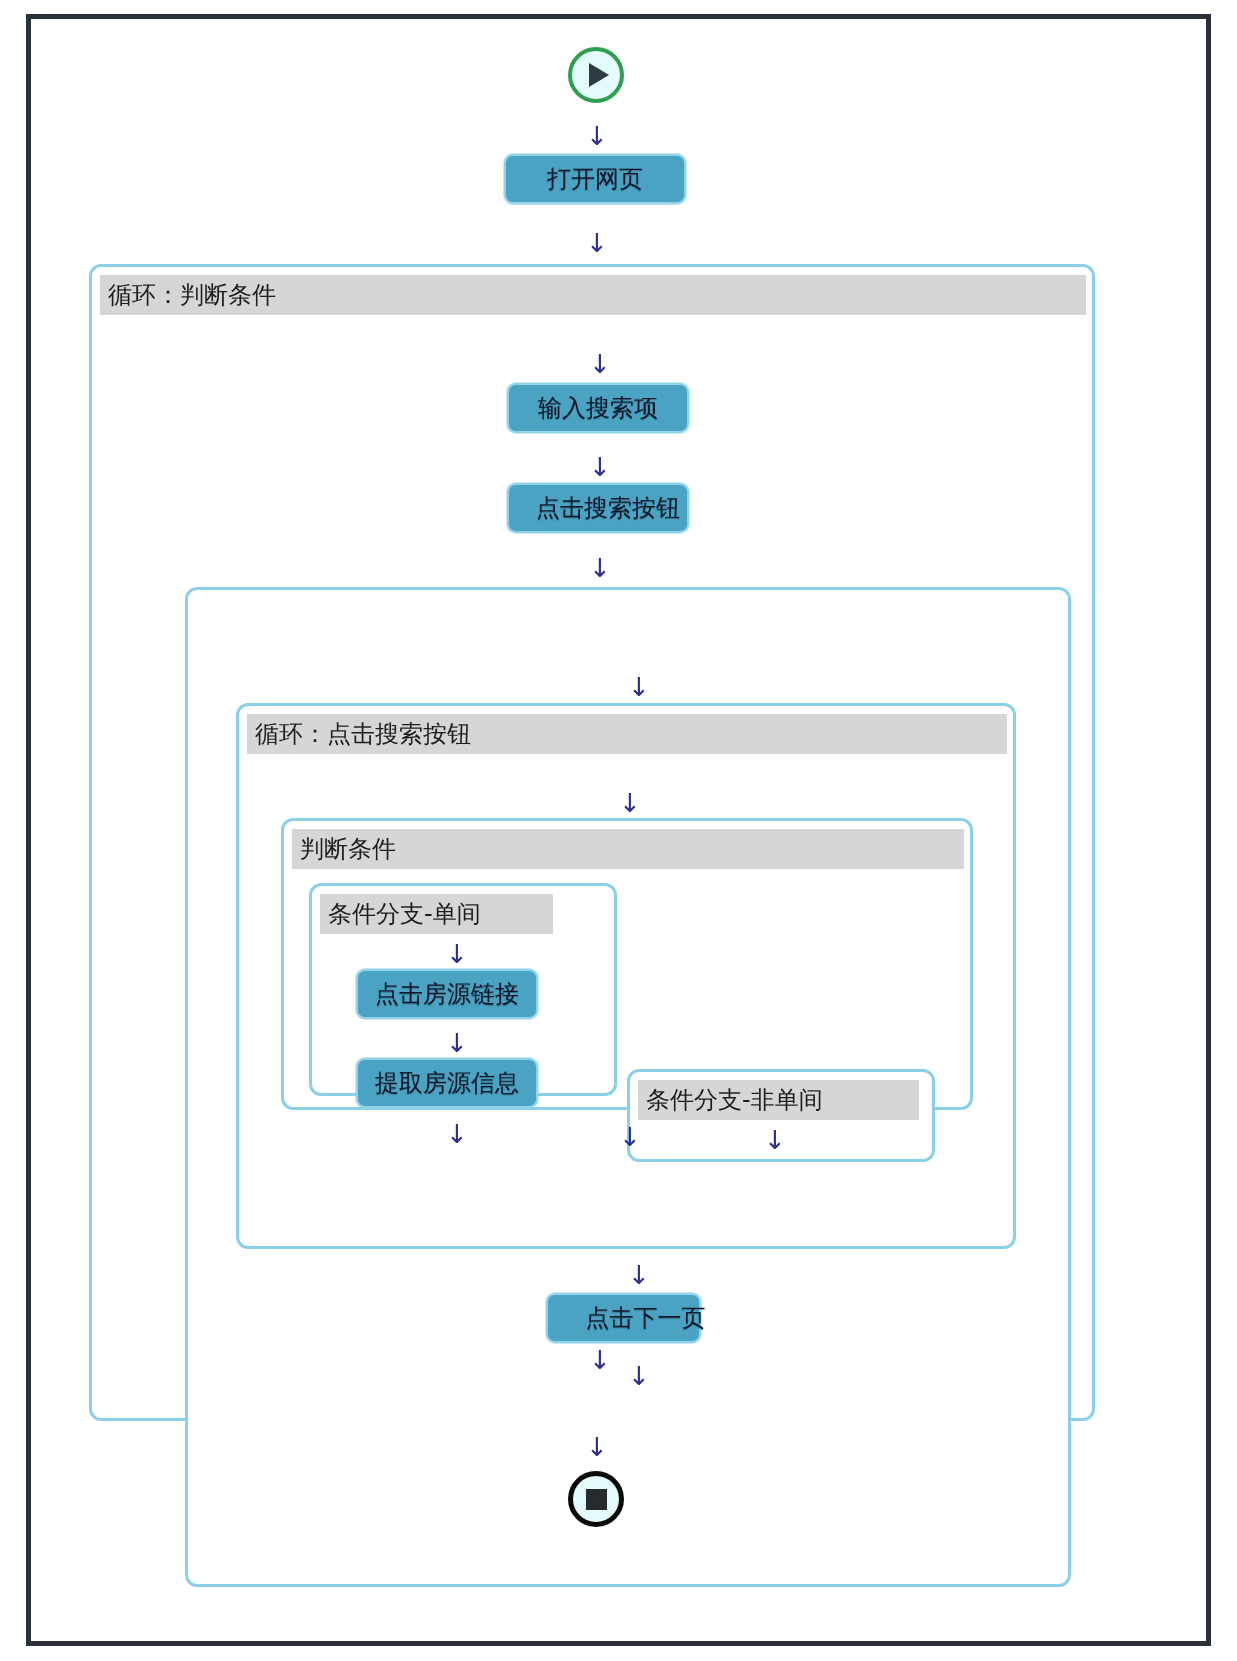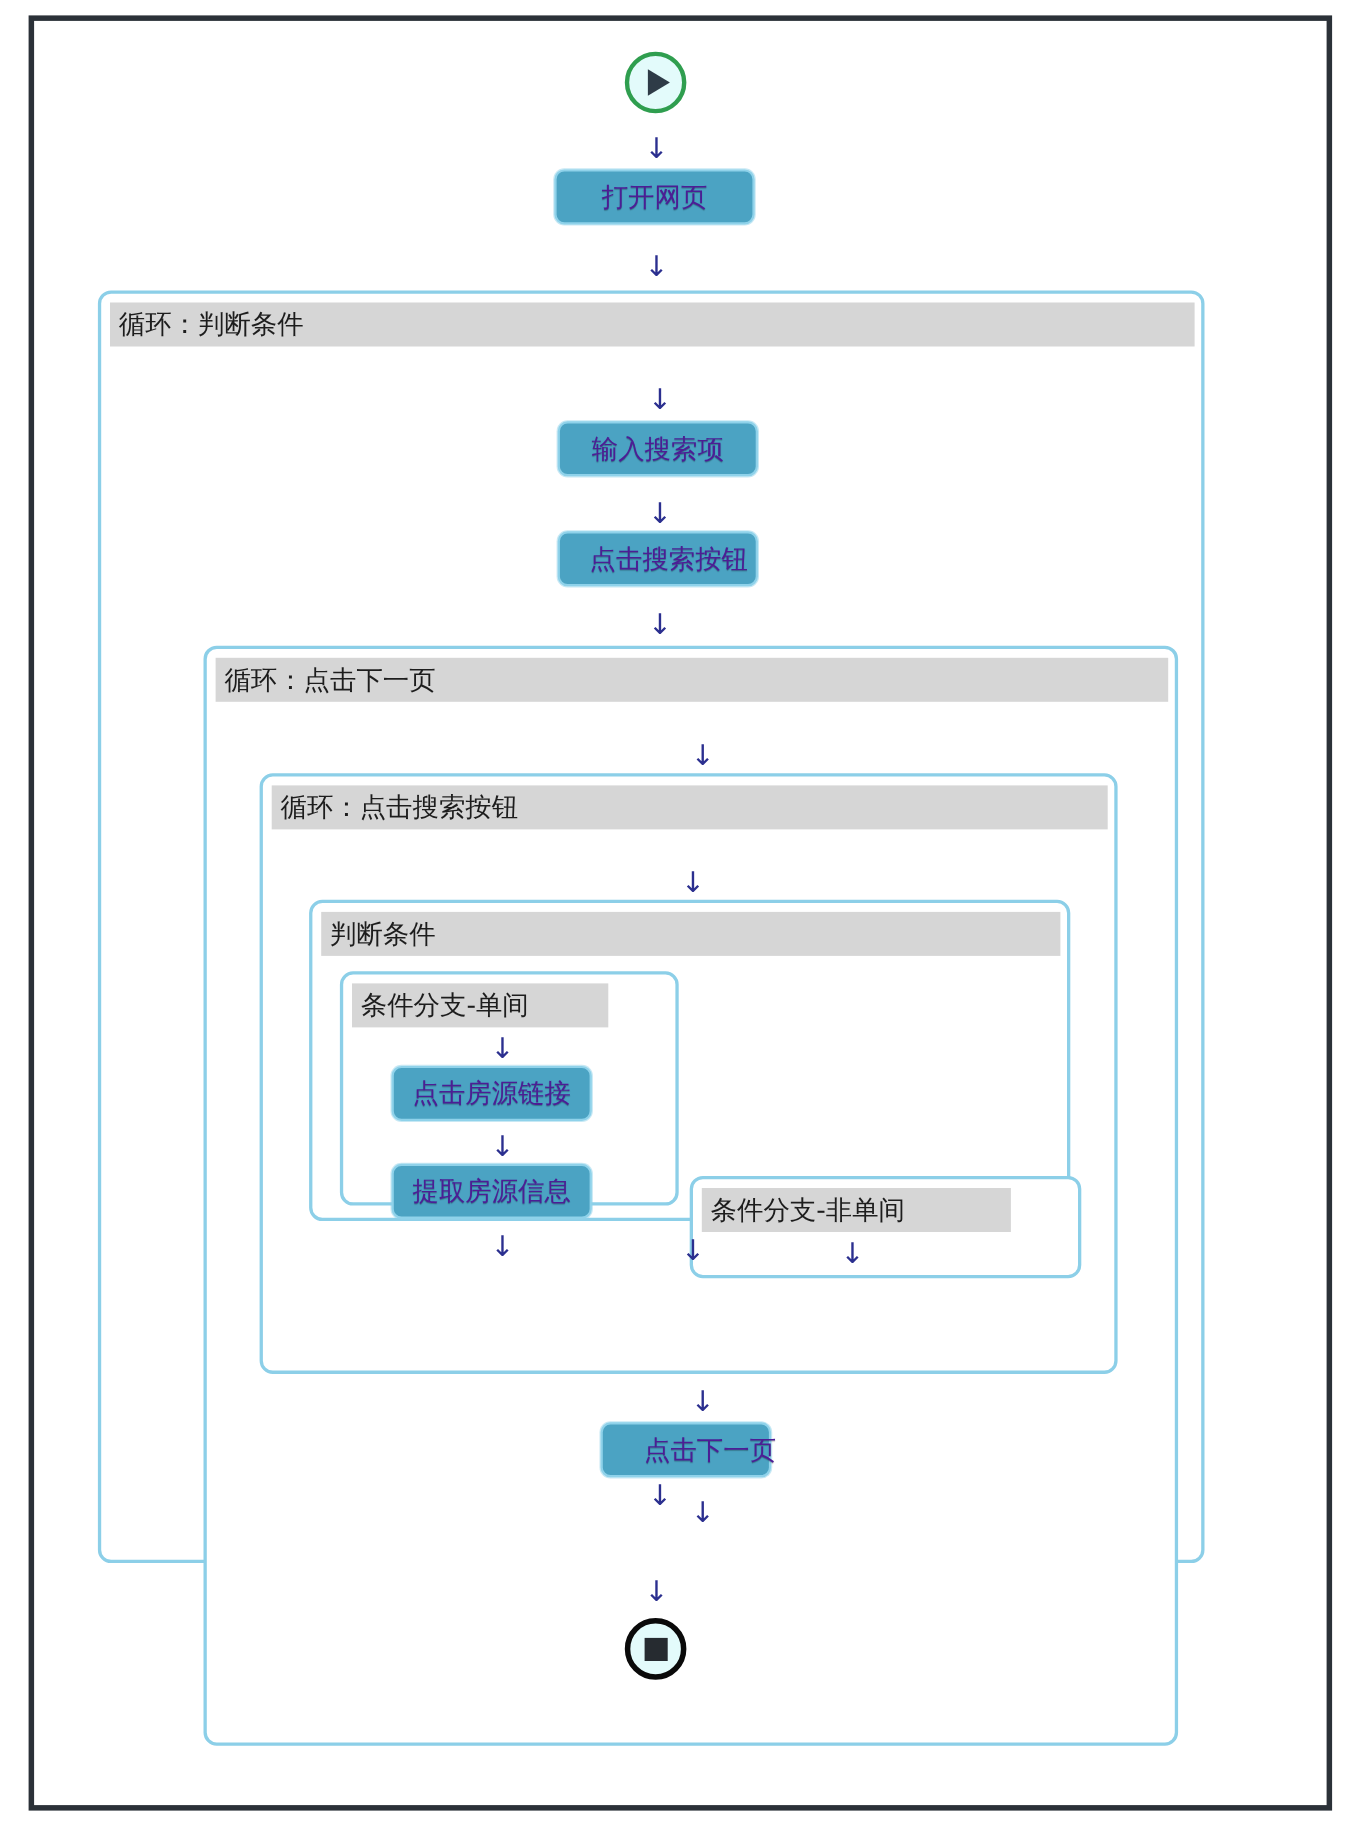--- a/index.html
+++ b/index.html
@@ -65,21 +65,21 @@
     background: #262b30;
   }
 
   
   .action {
     position: absolute;
     height: 50px;
     background: #4ba3c3;
     border: 2px solid #8fd2ea;
     border-radius: 9px;
-    color: #4c1d95;
+    color: #0f172a;
     font-size: 24px;
     display: flex;
     align-items: center;
     justify-content: center;
     white-space: nowrap;
     text-shadow: 0 1px 1px rgba(0,0,0,.30);
     box-shadow: 0 0 0 1px rgba(143,210,234,.5);
   }
 
   
@@ -126,21 +126,20 @@
 
         <div class="action" style="left:415px; top:116px; width:182px;">输入搜索项</div>
 
         <div class="arrow" style="left:497px; top:187px;">↓</div>
 
         <div class="action" style="left:415px; top:216px; width:182px;padding-left:20px;">点击搜索按钮</div>
 
         <div class="arrow" style="left:497px; top:288px;">↓</div>
 
         <div class="container" style="left:93px; top:320px; width:886px; height:1000px;">
-          <div class="hdr" style="width:866px;">循环：点击下一页</div>
 
           <div class="arrow" style="left:440px; top:84px;">↓</div>
 
           <div class="container" style="left:48px; top:113px; width:780px; height:546px;">
             <div class="hdr" style="width:760px;">循环：点击搜索按钮</div>
 
             <div class="arrow" style="left:380px; top:84px;">↓</div>
 
             <div class="container" style="left:42px; top:112px; width:692px; height:292px;">
               <div class="hdr" style="width:672px;">判断条件</div>
@@ -152,21 +151,21 @@
 
                 <div class="action" style="left:44px; top:83px; width:182px;">点击房源链接</div>
 
                 <div class="arrow" style="left:134px; top:144px;">↓</div>
 
                 <div class="action" style="left:44px; top:172px; width:182px;text-align:right;">提取房源信息</div>
 
                 <div class="arrow" style="left:134px; top:235px;">↓</div>
               </div>
 
-              <div class="container" style="left:343px; top:248px; width:356px; height:93px;text-decoration:underline;">
+              <div class="container" style="left:343px; top:248px; width:308px; height:93px;text-decoration:underline;">
                 <div class="hdr" style="width:281px;">条件分支-非单间</div>
 
                 <div class="arrow" style="left:134px; top:55px;">↓</div>
               </div>
             </div>
 
             <div class="arrow" style="left:380px; top:418px;">↓</div>
           </div>
 
           <div class="arrow" style="left:440px; top:672px;">↓</div>

